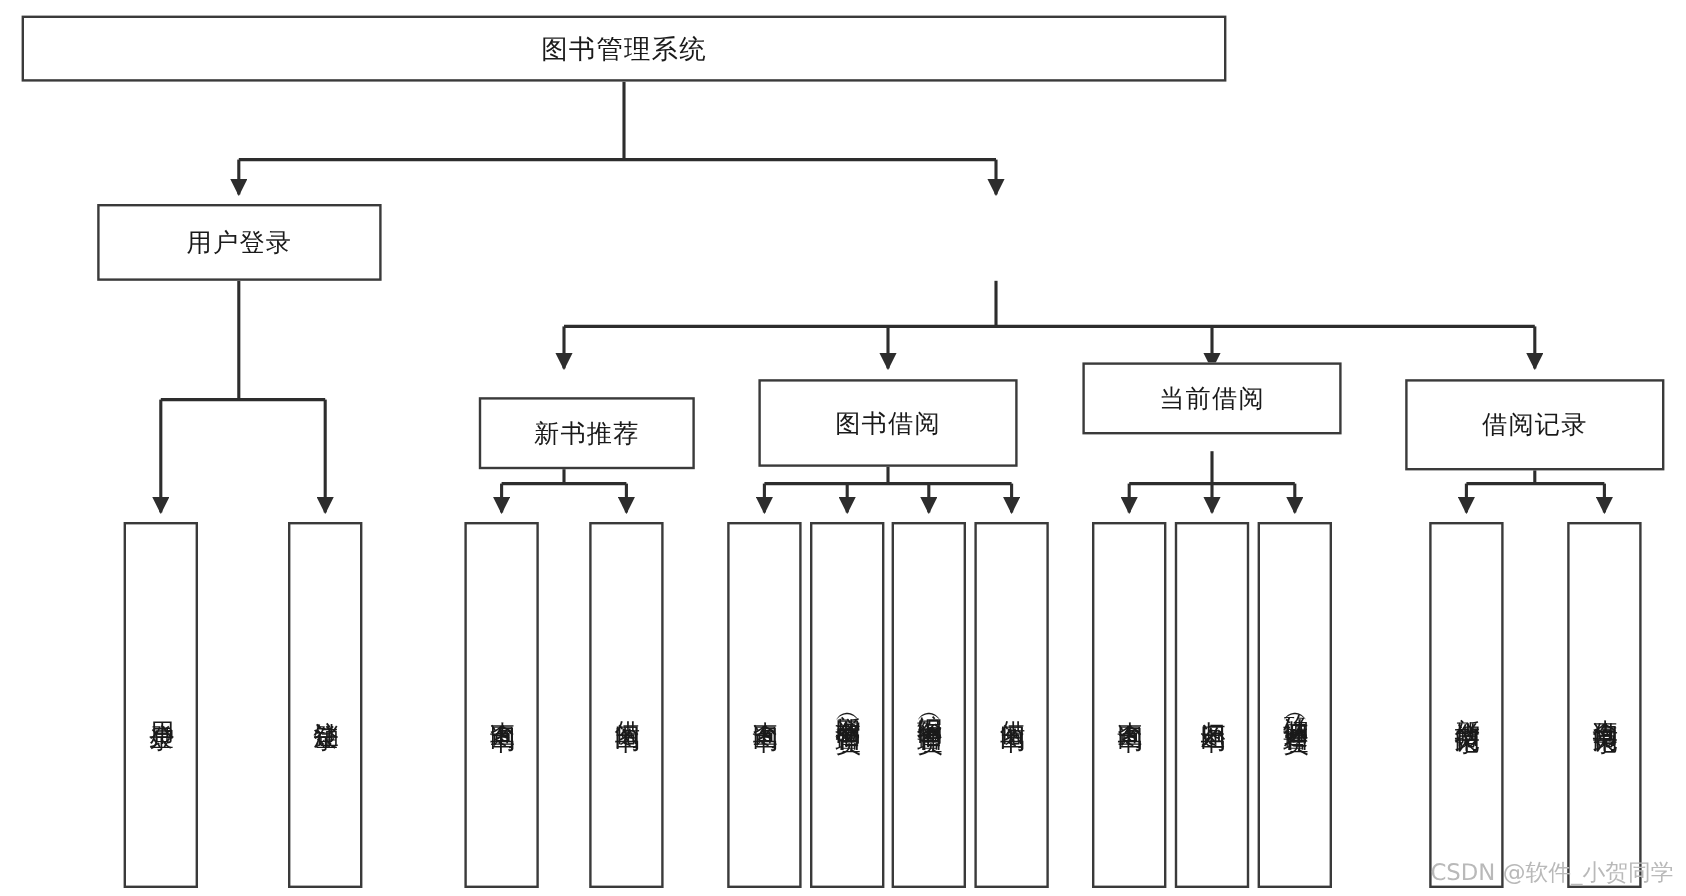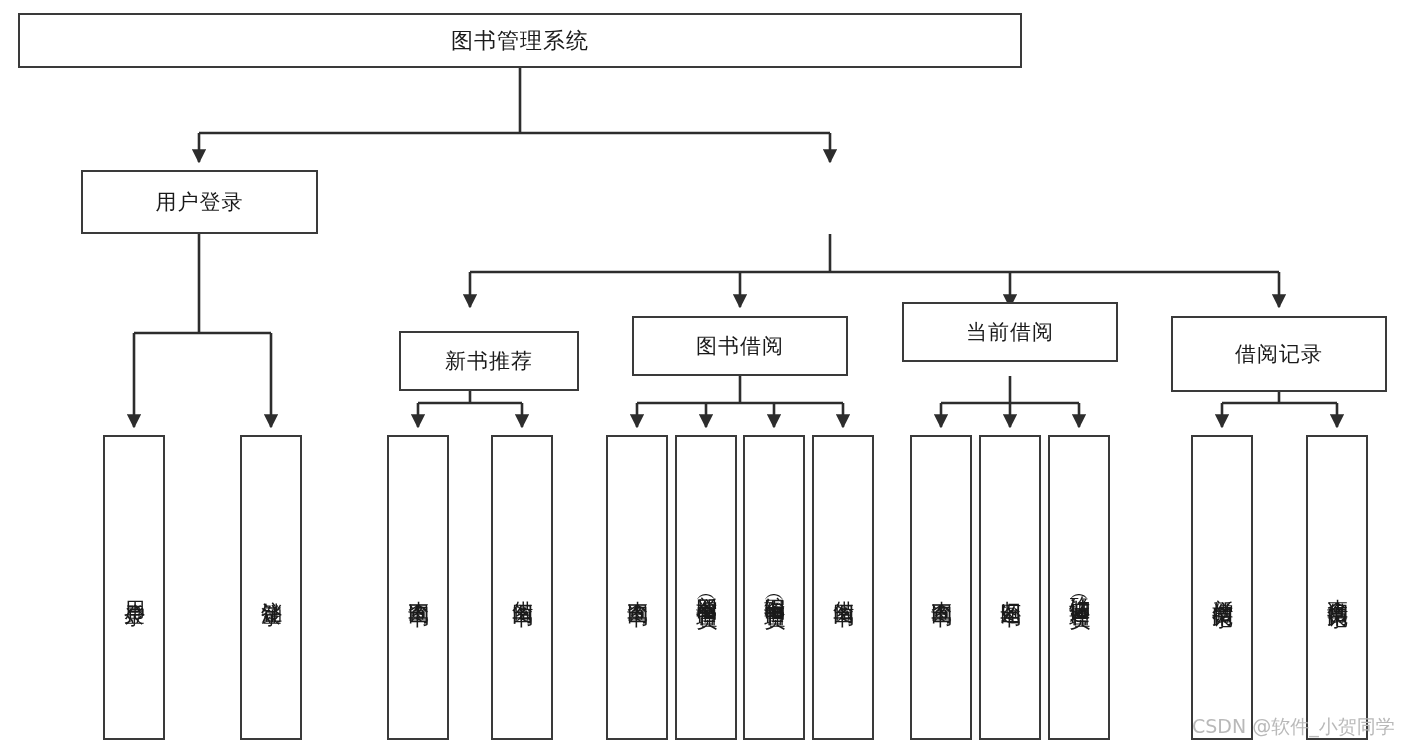--- a/index.html
+++ b/index.html
@@ -127,21 +127,21 @@
 
   <div class="node horiz" style="left:81px; top:170px; width:237px; height:64px;">
     <span class="lbl">用户登录</span>
   </div>
 
 
   <div class="node horiz" style="left:362px; top:331px; width:180px; height:60px;margin-left:37px;">
     <span class="lbl">新书推荐</span>
   </div>
 
-  <div class="node horiz" style="left:632px; top:316px; width:216px; height:60px;">
+  <div class="node horiz" style="left:632px; top:316px; width:216px; height:73px;">
     <span class="lbl">图书借阅</span>
   </div>
 
   <div class="node horiz" style="left:902px; top:302px; width:216px; height:60px;">
     <span class="lbl">当前借阅</span>
   </div>
 
   <div class="node horiz" style="left:1171px; top:316px; width:216px; height:76px;">
     <span class="lbl">借阅记录</span>
   </div>

